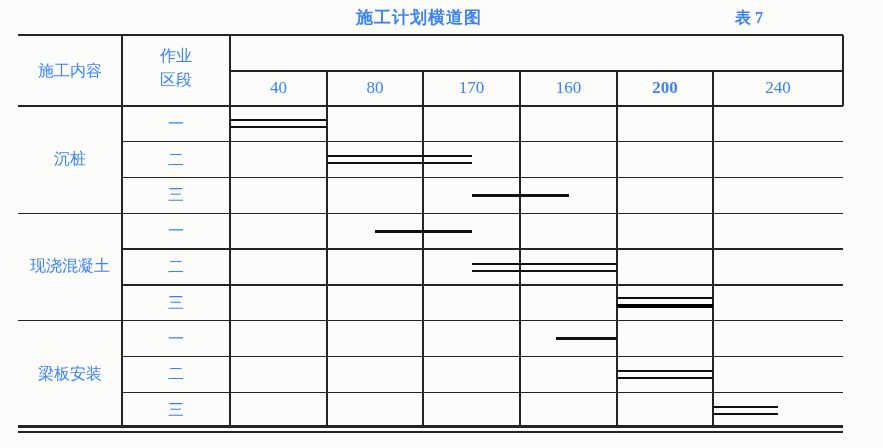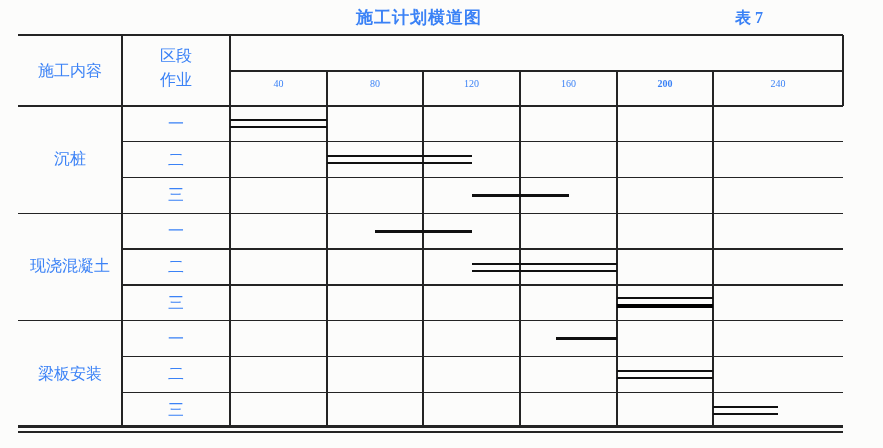--- a/index.html
+++ b/index.html
@@ -15,40 +15,40 @@
   .tableno{
     position:absolute;left:714px;top:8px;width:70px;text-align:center;
     font-size:16px;font-weight:bold;white-space:nowrap;
   }
   .hdr{position:absolute;text-align:center;white-space:nowrap;font-size:16px;}
   .hdr-content{left:18px;top:35px;width:104px;height:60px;line-height:71px;}
   .hdr-section{left:122px;top:44px;width:108px;line-height:24px;}
   .hdr-timeline{left:230px;top:35px;width:613px;height:36px;line-height:38px;letter-spacing:1px;}
   .hline,.vline{position:absolute;background:#242424;}
   .lbl{position:absolute;text-align:center;white-space:nowrap;font-size:16px;}
-  .tick{position:absolute;text-align:center;font-size:10px;white-space:nowrap;}
+  .tick{position:absolute;text-align:center;font-size:17px;white-space:nowrap;}
   .grp{position:absolute;text-align:center;font-size:16px;white-space:nowrap;
        display:flex;align-items:center;justify-content:center;}
   .bar{position:absolute;}
   .bar-single{background:#101010;height:3px;}
   .bar-double{background:transparent;border-top:2px solid #101010;border-bottom:2px solid #101010;height:9px;box-sizing:border-box;}
   .bar-double-bold{background:transparent;border-top:2px solid #101010;border-bottom:4px solid #000;height:11px;box-sizing:border-box;}
 </style>
 </head>
 <body>
 
 <div class="page">
   <div class="title">施工计划横道图</div>
   <div class="tableno">表 7</div>
 
   <div class="hdr hdr-content">施工内容</div>
 
   <div class="hdr hdr-section">
+    <div>作业</div>
     <div>区段</div>
-    <div>作业</div>
   </div>
 
 
   <div id="grid">
       <div class="hline" style="left: 18px; top: 34px; width: 825px; height: 2px;"></div>
       <div class="hline" style="left: 230px; top: 70.25px; width: 613px; height: 1.5px;"></div>
       <div class="hline" style="left: 18px; top: 105px; width: 825px; height: 2px;"></div>
       <div class="hline" style="left: 122px; top: 141.078px; width: 721px; height: 1.4px;"></div>
       <div class="hline" style="left: 122px; top: 176.856px; width: 721px; height: 1.4px;"></div>
       <div class="hline" style="left: 18px; top: 212.633px; width: 825px; height: 1.4px;"></div>
@@ -62,21 +62,21 @@
       <div class="vline" style="left: 121.3px; top: 35px; width: 1.4px; height: 393px;"></div>
       <div class="vline" style="left: 229.3px; top: 35px; width: 1.4px; height: 393px;"></div>
       <div class="vline" style="left: 326.3px; top: 71px; width: 1.4px; height: 357px;"></div>
       <div class="vline" style="left: 422.3px; top: 71px; width: 1.4px; height: 357px;"></div>
       <div class="vline" style="left: 519.3px; top: 71px; width: 1.4px; height: 357px;"></div>
       <div class="vline" style="left: 616.3px; top: 71px; width: 1.4px; height: 357px;"></div>
       <div class="vline" style="left: 712.3px; top: 71px; width: 1.4px; height: 357px;"></div>
       <div class="vline" style="left: 842.3px; top: 35px; width: 1.4px; height: 71px;"></div>
       <div class="tick" style="left: 230px; top: 78px; width: 97px;">40</div>
       <div class="tick" style="left: 327px; top: 78px; width: 96px;">80</div>
-      <div class="tick" style="left: 423px; top: 78px; width: 97px;">120</div>
+      <div class="tick" style="left: 423px; top: 78px; width: 97px;">170</div>
       <div class="tick" style="left: 520px; top: 78px; width: 97px;">160</div>
       <div class="tick" style="left: 617px; top: 78px; width: 96px; font-weight: bold;">200</div>
       <div class="tick" style="left: 713px; top: 78px; width: 130px;">240</div>
       <div class="grp" style="left: 18px; top: 106px; width: 104px; height: 107.333px;">沉桩</div>
       <div class="lbl" style="left: 122px; top: 112.889px; width: 108px; height: 22px; line-height: 22px;">一</div>
       <div class="bar bar-double" style="left: 230px; top: 119.389px; width: 97px;"></div>
       <div class="lbl" style="left: 122px; top: 148.667px; width: 108px; height: 22px; line-height: 22px;">二</div>
       <div class="bar bar-double" style="left: 327px; top: 155.167px; width: 144.5px;"></div>
       <div class="lbl" style="left: 122px; top: 184.444px; width: 108px; height: 22px; line-height: 22px;">三</div>
       <div class="bar bar-single" style="left: 471.5px; top: 193.944px; width: 97px;"></div>

